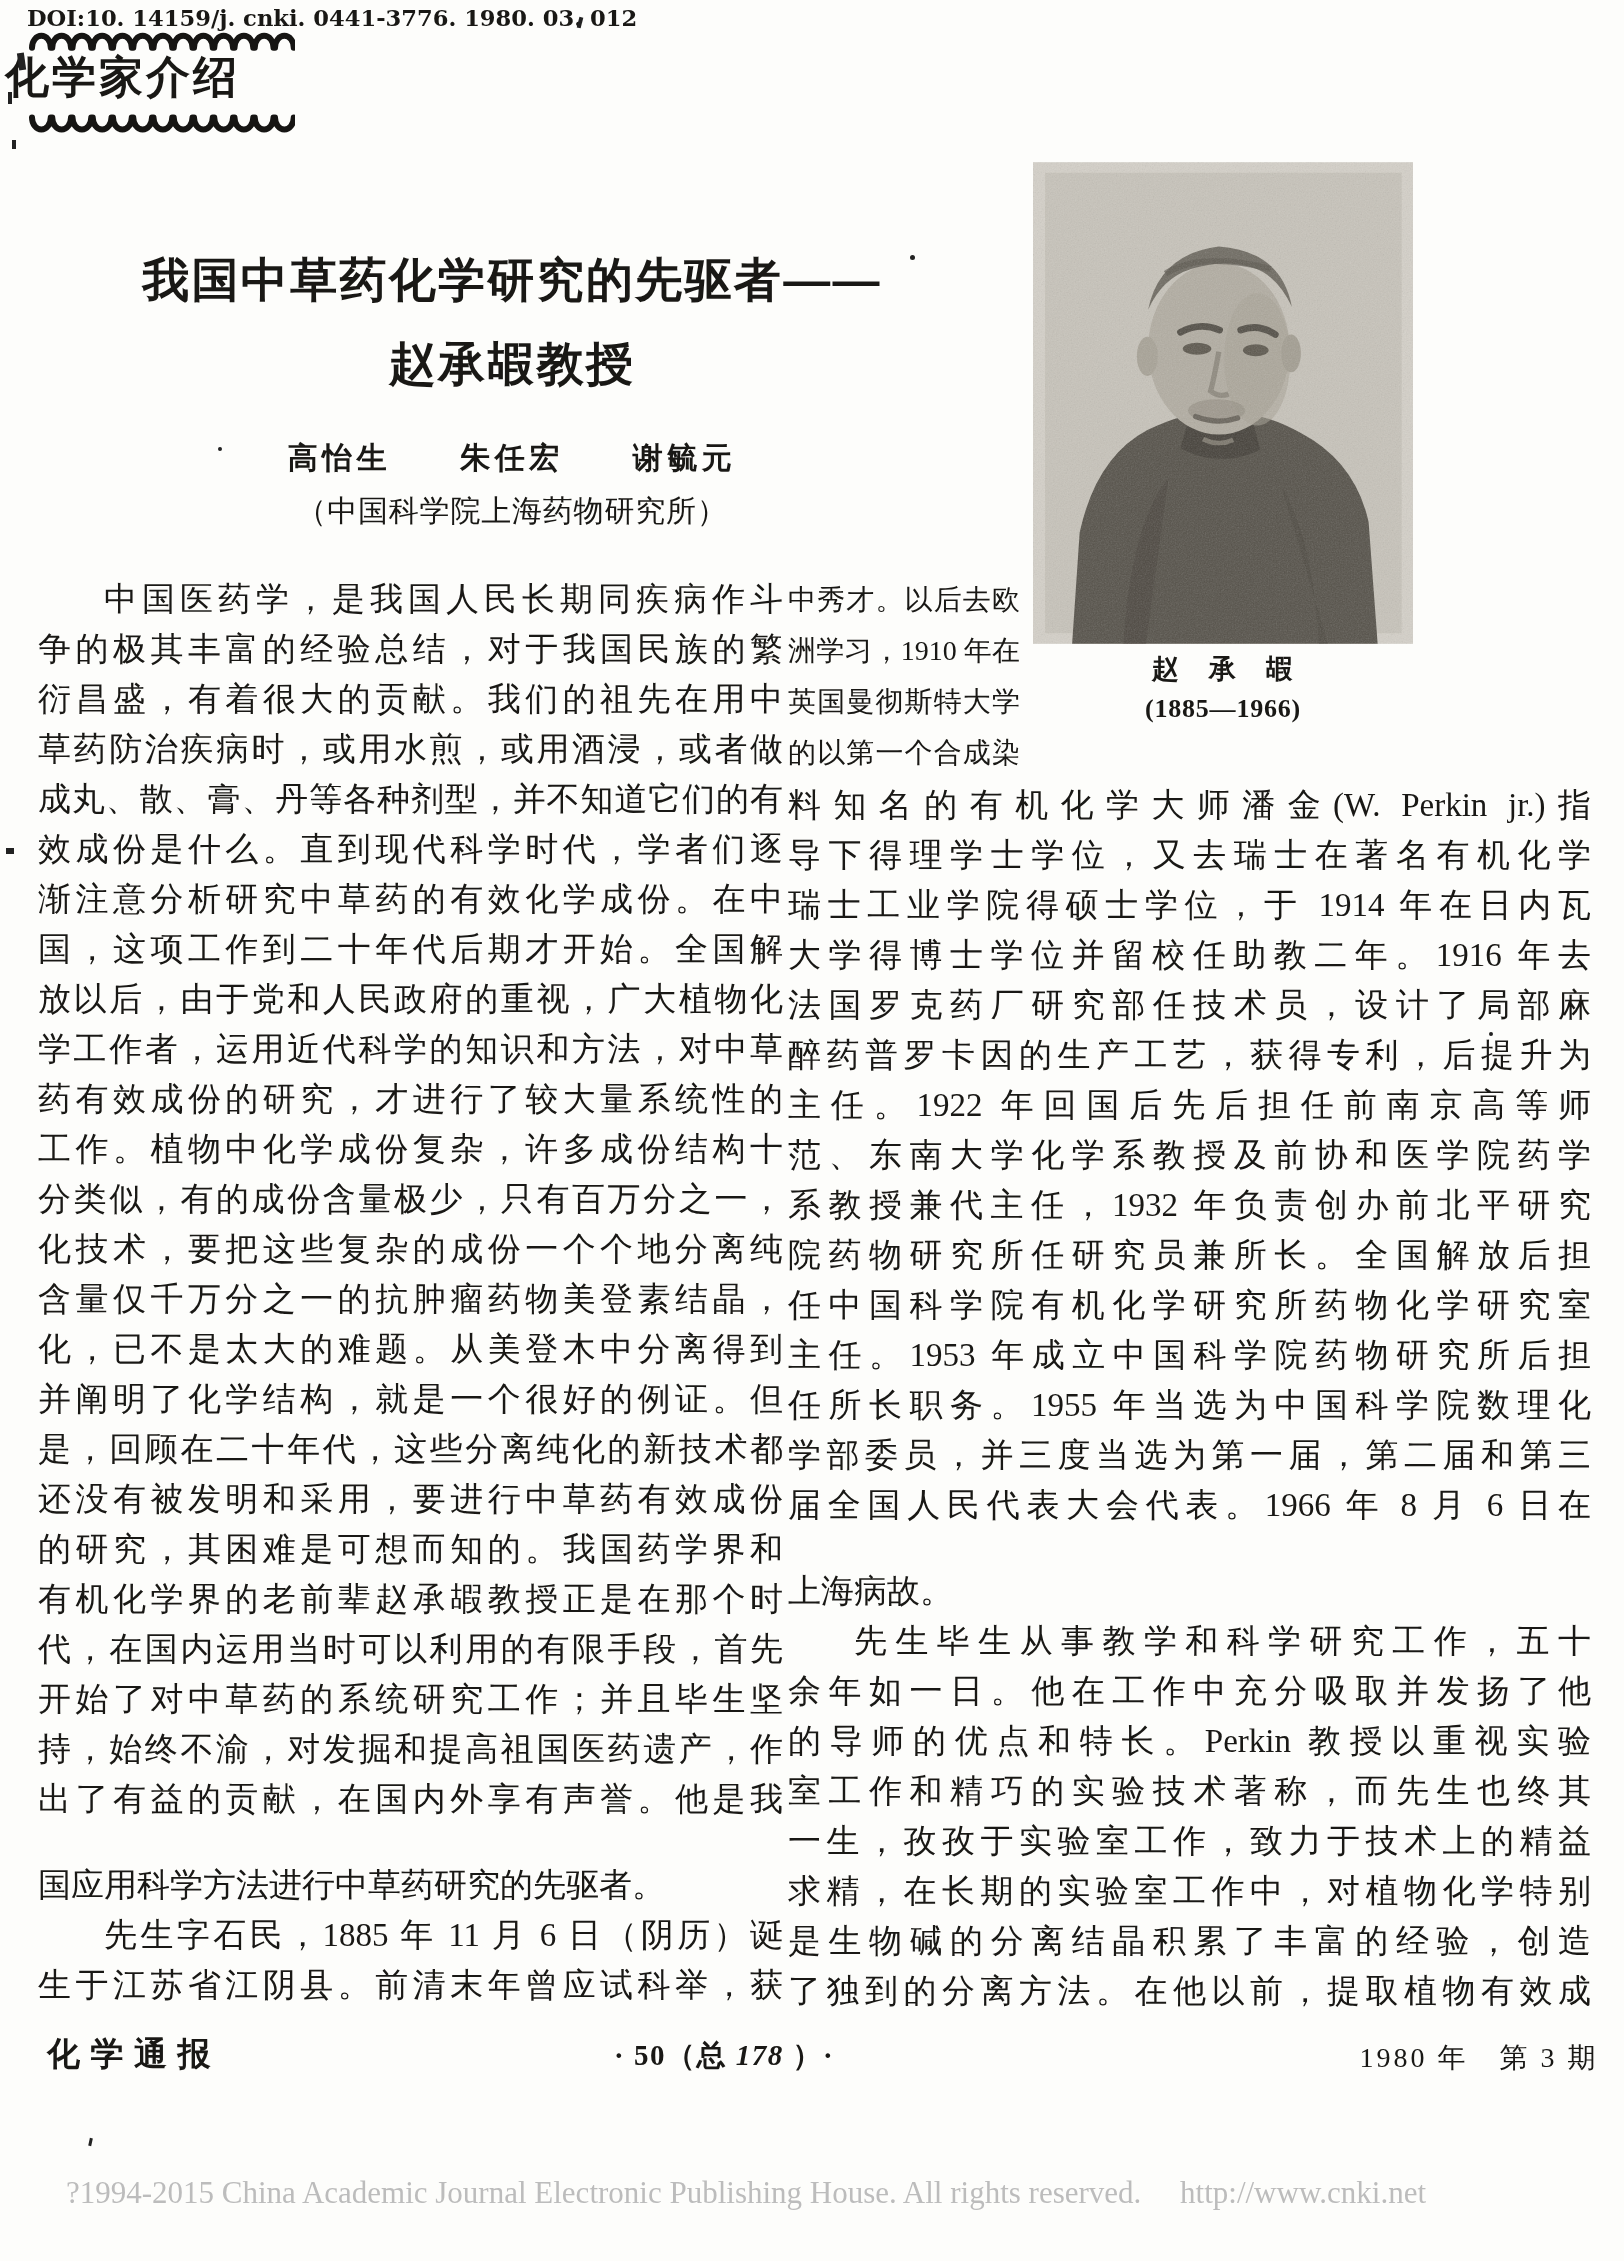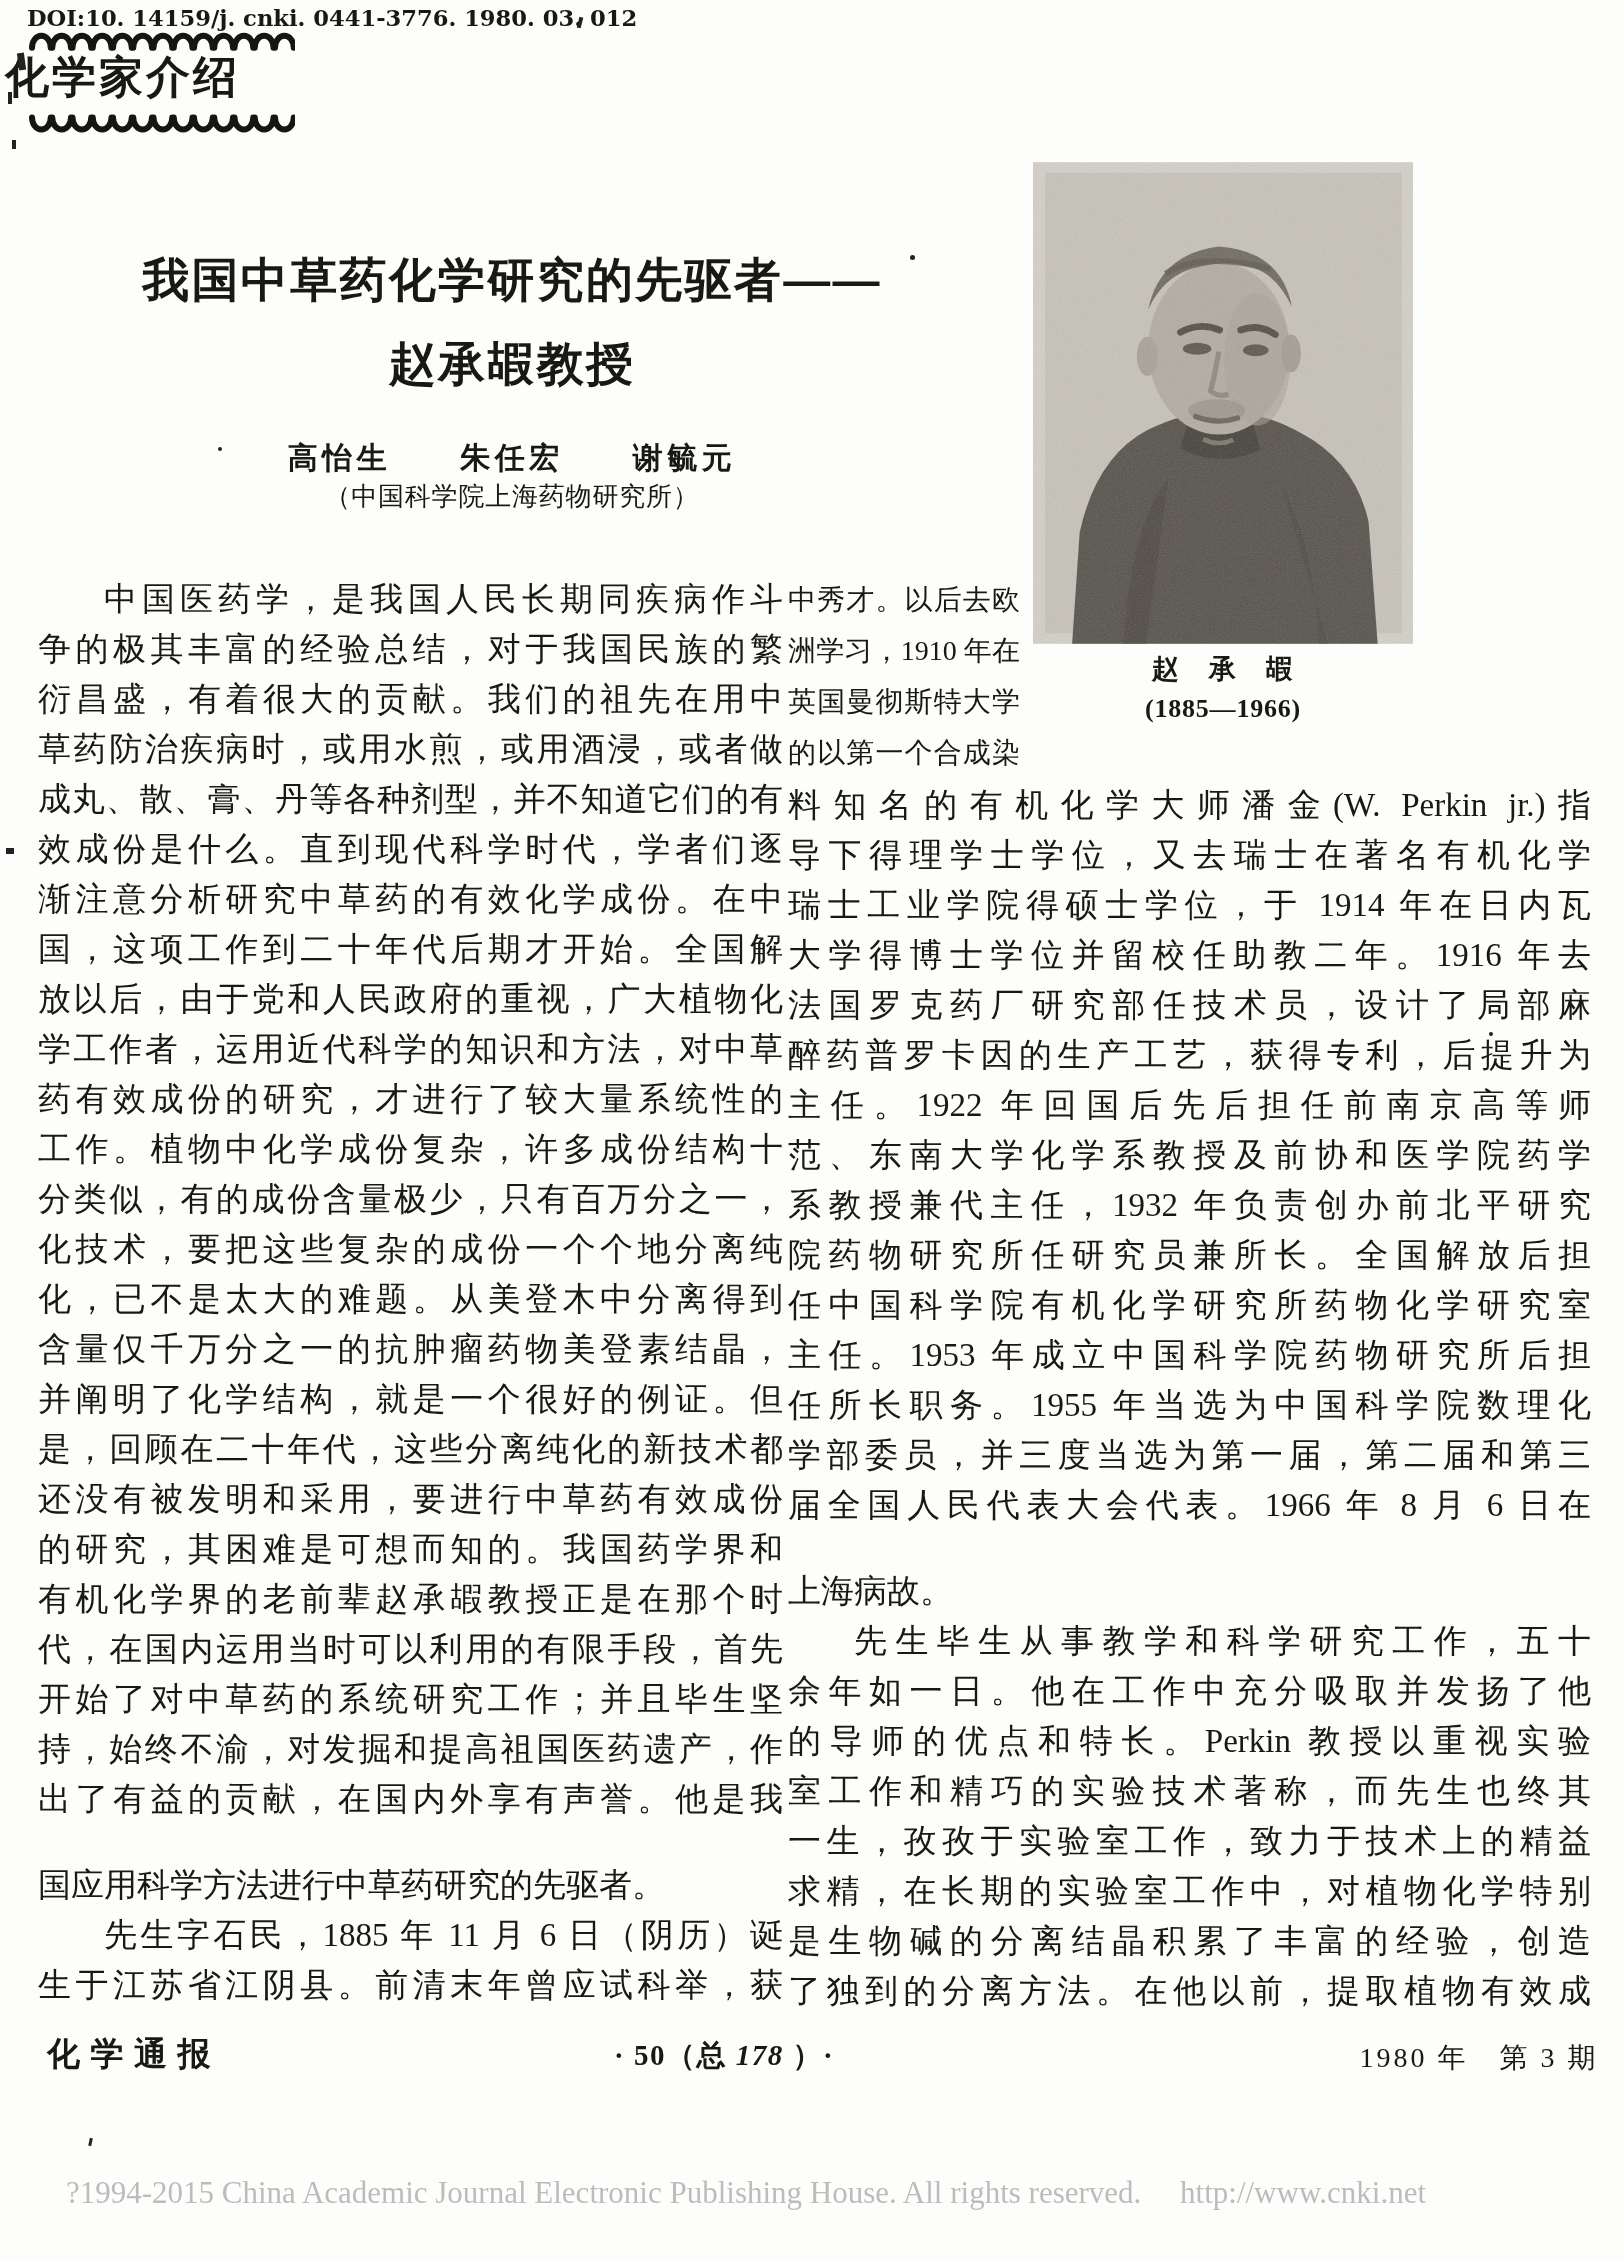--- a/index.html
+++ b/index.html
@@ -23,21 +23,21 @@
     font-weight:900;font-size:44px;letter-spacing:3px;white-space:nowrap;
   }
   
   .title-block{position:absolute;left:83px;top:250px;width:858px;text-align:center;}
   .title-line{
     font-family:"Liberation Sans","DejaVu Sans",sans-serif;
     font-weight:900;font-size:47px;letter-spacing:2.3px;line-height:60px;white-space:nowrap;
   }
   .title-line.second{margin-top:24px;}
   .authors{margin-top:44px;font-size:30px;font-weight:700;letter-spacing:4.5px;white-space:nowrap;}
-  .affiliation{font-size:26px;letter-spacing:0.8px;white-space:nowrap;}
+  .affiliation{margin-top:12px;font-size:30px;letter-spacing:0.8px;white-space:nowrap;}
   
   .photo{position:absolute;left:1033px;top:162px;width:380px;height:482px;}
   .photo svg{display:block;}
   .photo-caption{position:absolute;left:1033px;width:380px;text-align:center;white-space:nowrap;}
   .photo-caption.name{top:651px;font-weight:700;font-size:27px;letter-spacing:1.5px;}
   .photo-caption.years{top:694px;font-weight:700;font-size:26px;letter-spacing:0.8px;}
   
   .tcol{position:absolute;}
   .col-left{left:38px;top:574px;width:745px;}
   .col-right-narrow{left:788px;top:574px;width:232px;}
@@ -148,22 +148,22 @@
       <div class="tline">成丸、散、膏、丹等各种剂型，并不知道它们的有</div>
       <div class="tline">效成份是什么。直到现代科学时代，学者们逐</div>
       <div class="tline">渐注意分析研究中草药的有效化学成份。在中</div>
       <div class="tline">国，这项工作到二十年代后期才开始。全国解</div>
       <div class="tline">放以后，由于党和人民政府的重视，广大植物化</div>
       <div class="tline">学工作者，运用近代科学的知识和方法，对中草</div>
       <div class="tline">药有效成份的研究，才进行了较大量系统性的</div>
       <div class="tline">工作。植物中化学成份复杂，许多成份结构十</div>
       <div class="tline">分类似，有的成份含量极少，只有百万分之一，</div>
       <div class="tline">化技术，要把这些复杂的成份一个个地分离纯</div>
+      <div class="tline">含量仅千万分之一的抗肿瘤药物美登素结晶，</div>
       <div class="tline">化，已不是太大的难题。从美登木中分离得到</div>
-      <div class="tline">含量仅千万分之一的抗肿瘤药物美登素结晶，</div>
       <div class="tline">并阐明了化学结构，就是一个很好的例证。但</div>
       <div class="tline">是，回顾在二十年代，这些分离纯化的新技术都</div>
       <div class="tline">还没有被发明和采用，要进行中草药有效成份</div>
       <div class="tline">的研究，其困难是可想而知的。我国药学界和</div>
       <div class="tline">有机化学界的老前辈赵承嘏教授正是在那个时</div>
       <div class="tline">代，在国内运用当时可以利用的有限手段，首先</div>
       <div class="tline">开始了对中草药的系统研究工作；并且毕生坚</div>
       <div class="tline">持，始终不渝，对发掘和提高祖国医药遗产，作</div>
       <div class="tline">出了有益的贡献，在国内外享有声誉。他是我</div>
       <div class="tline end">国应用科学方法进行中草药研究的先驱者。</div>

